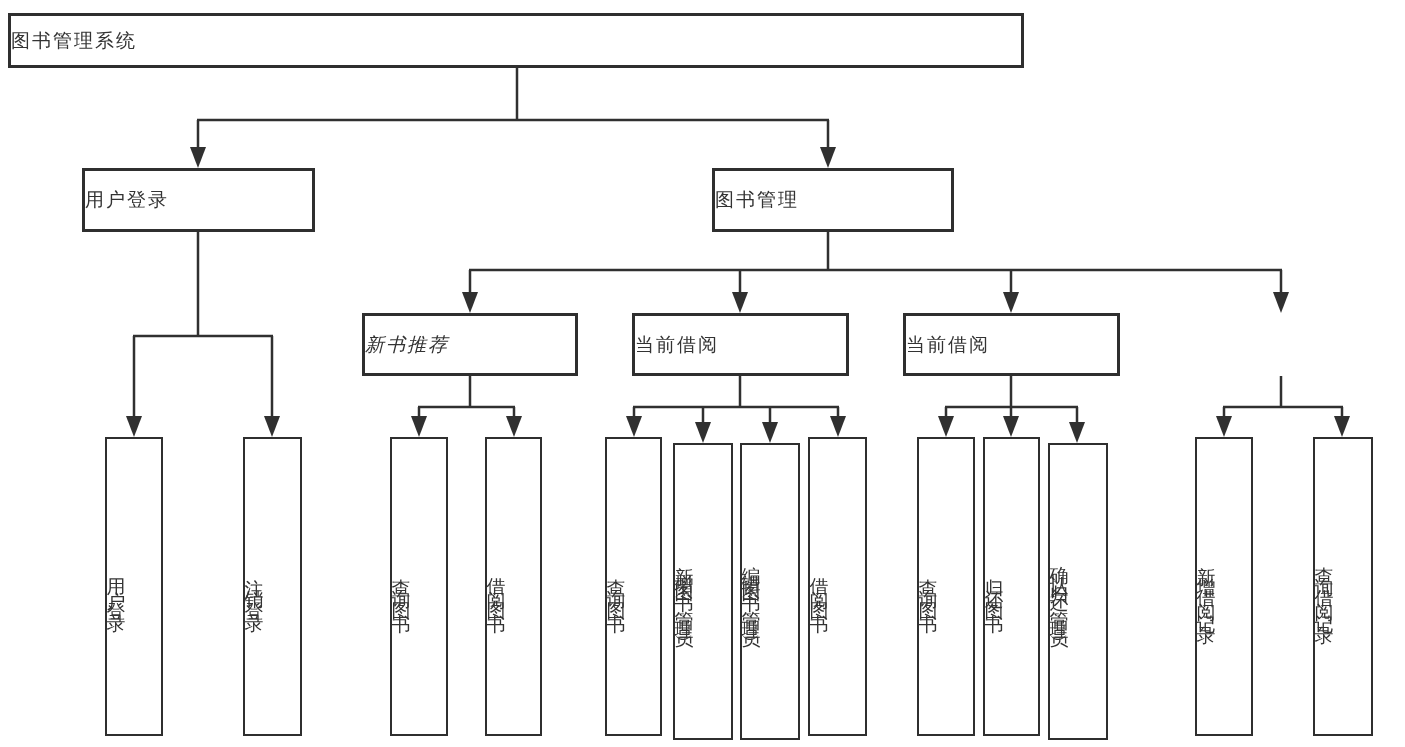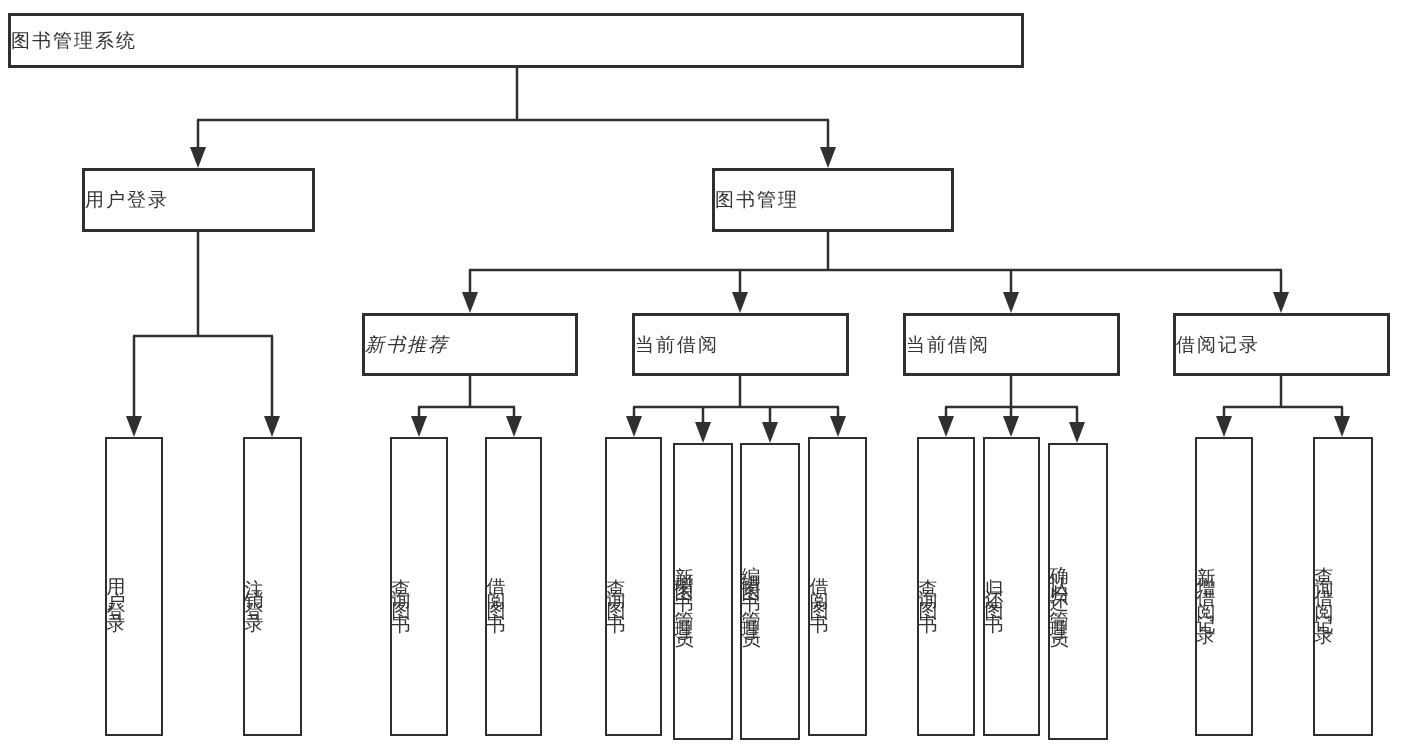--- a/index.html
+++ b/index.html
@@ -104,23 +104,20 @@
 
   <div class="box" style="left:362px; top:313px; width:216px; height:63px;font-style:italic;">
     <span>新书推荐</span>
   </div>
   <div class="box" style="left:632px; top:313px; width:217px; height:63px;">
     <span>当前借阅</span>
   </div>
   <div class="box" style="left:903px; top:313px; width:217px; height:63px;">
     <span>当前借阅</span>
   </div>
-  <div class="box" style="left:1173px; top:313px; width:217px; height:63px;">
-    <span>借阅记录</span>
-  </div>
 
   <div class="box leaf" style="left:105px; top:437px; width:58px; height:299px;">
     <span class="vtext">用户登录</span>
   </div>
   <div class="box leaf" style="left:243px; top:437px; width:59px; height:299px;">
     <span class="vtext">注销登录</span>
   </div>
 
   <div class="box leaf" style="left:390px; top:437px; width:58px; height:299px;">
     <span class="vtext">查询图书</span>

